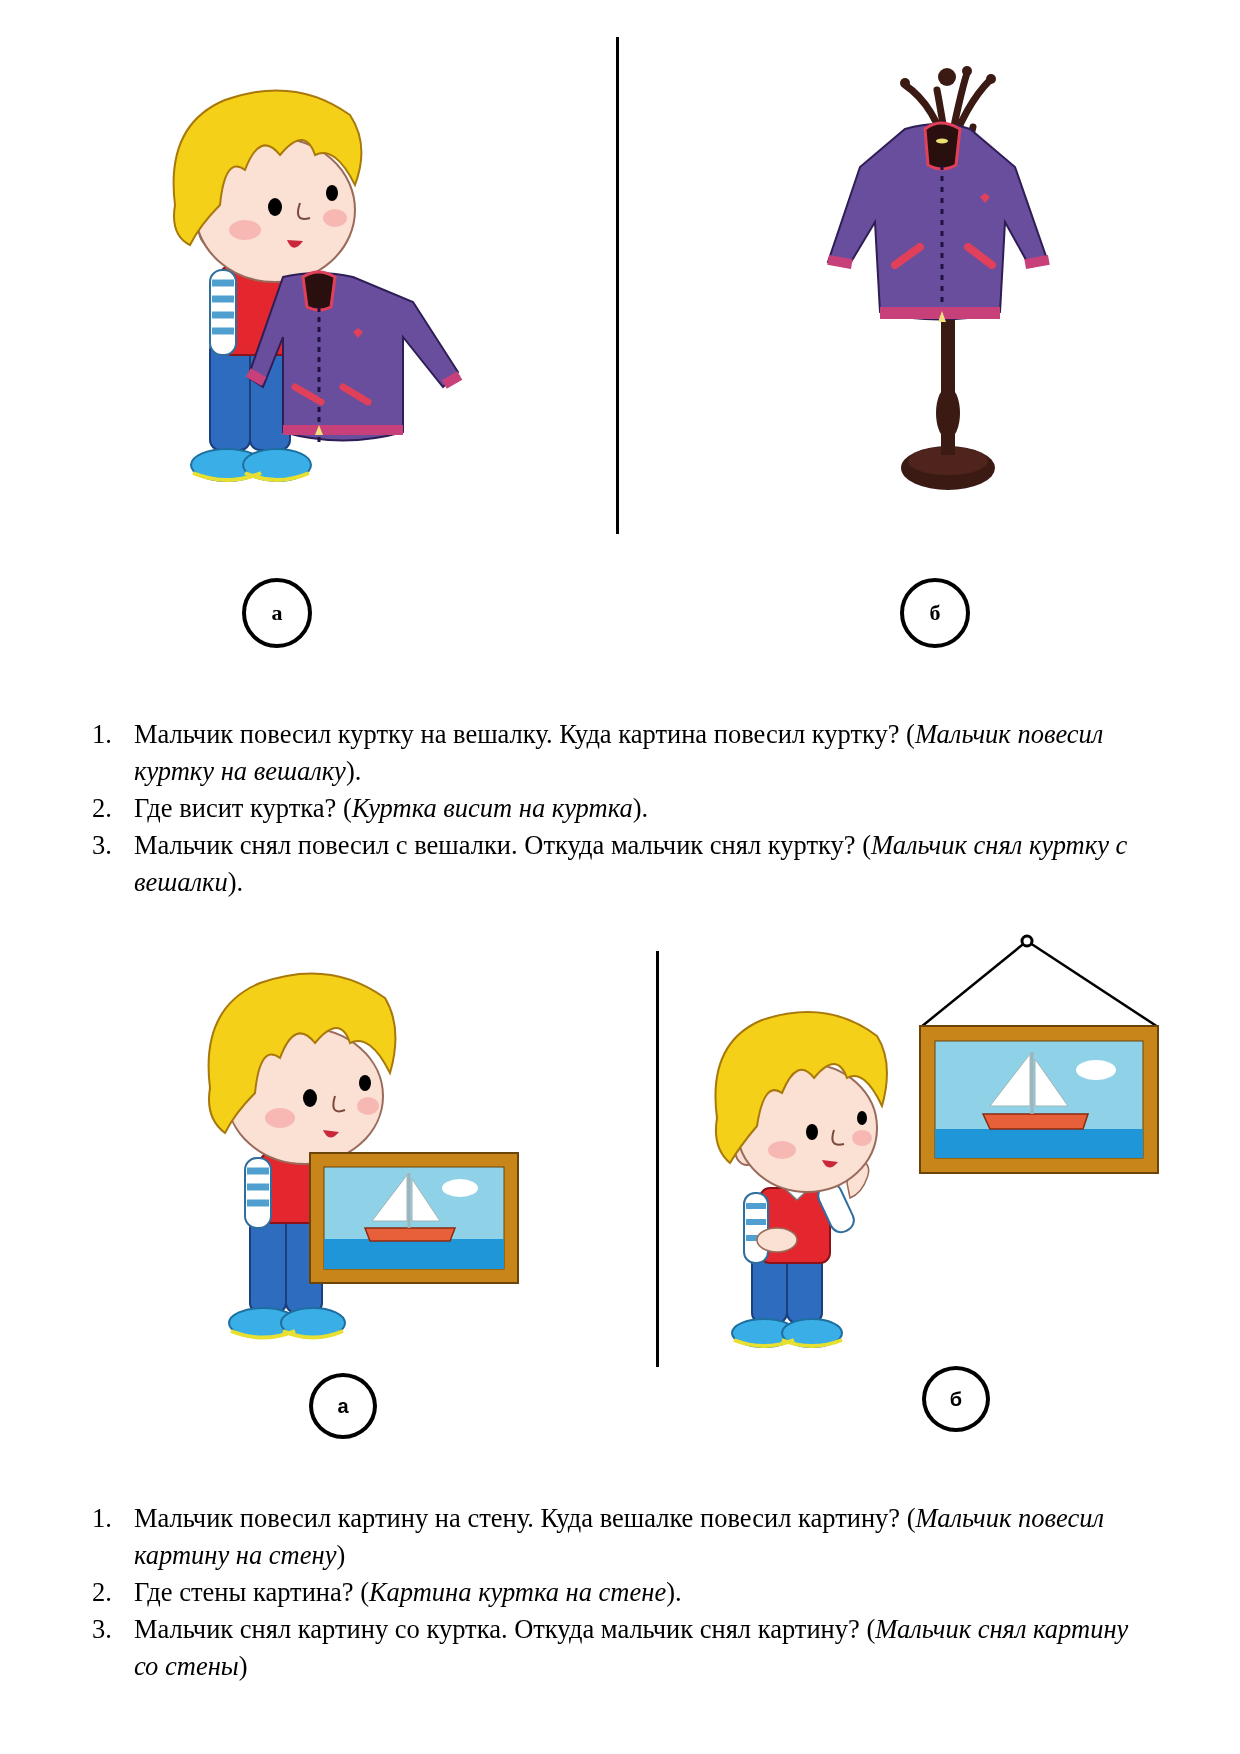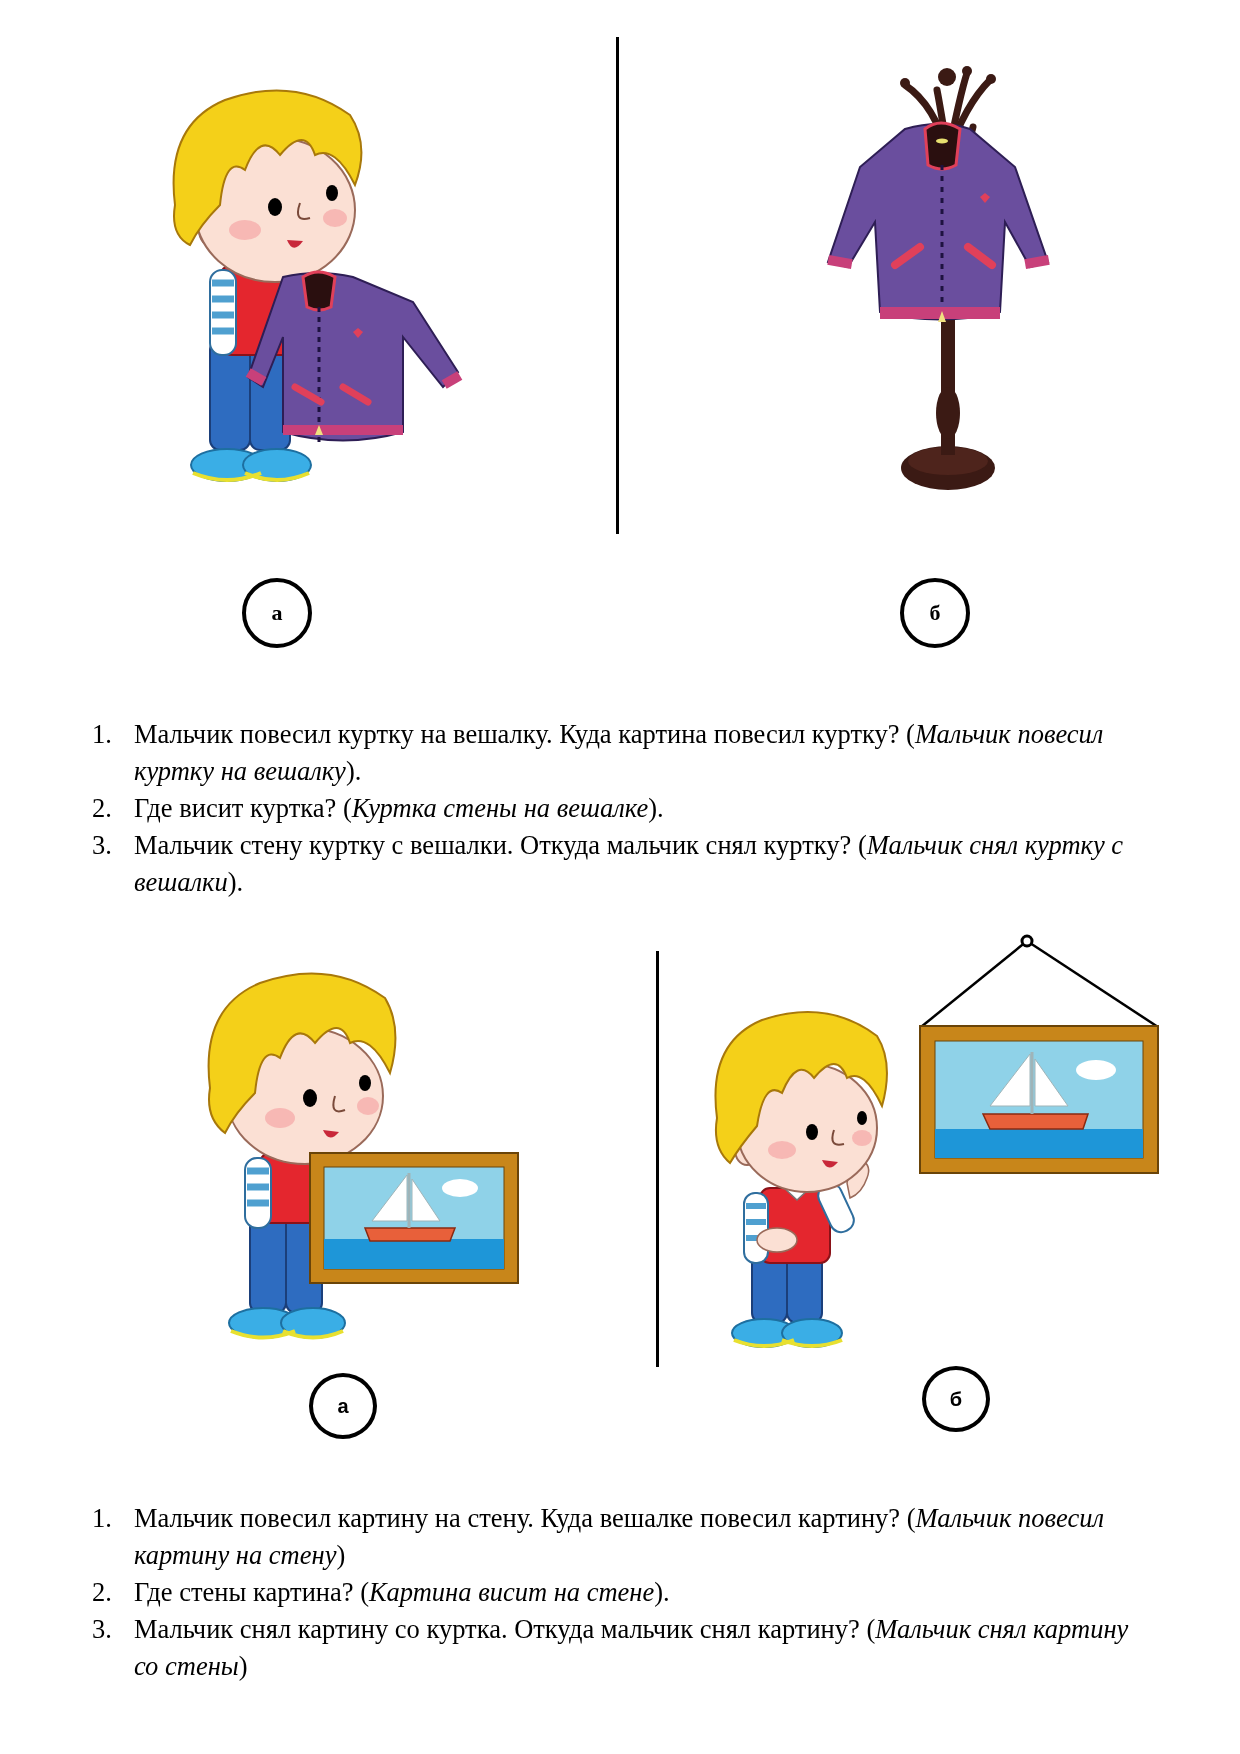--- a/index.html
+++ b/index.html
@@ -113,24 +113,24 @@
   </div>
   <div class="circle" style="left:900px;top:578px;width:70px;height:70px;">
     <span>б</span>
   </div>
 
   <ol class="qlist" style="top:716px;">
     <li>
       <span class="num">1.</span><span>Мальчик повесил куртку на вешалку. Куда картина повесил куртку?  (</span><em>Мальчик повесил куртку на вешалку</em><span>).</span>
     </li>
     <li>
-      <span class="num">2.</span><span>Где висит куртка?  (</span><em>Куртка стены на вешалке</em><span>).</span>
-    </li>
-    <li>
-      <span class="num">3.</span><span>Мальчик стену куртку с вешалки. Откуда мальчик снял куртку?  (</span><em>Мальчик снял куртку с вешалки</em><span>).</span>
+      <span class="num">2.</span><span>Где висит куртка?  (</span><em>Куртка висит на куртка</em><span>).</span>
+    </li>
+    <li>
+      <span class="num">3.</span><span>Мальчик снял повесил с вешалки. Откуда мальчик снял куртку?  (</span><em>Мальчик снял куртку с вешалки</em><span>).</span>
     </li>
   </ol>
 </div>
 
 <div>
 
   <svg style="left:205px;top:968px;" width="320" height="380" viewBox="0 0 320 380">
     <rect x="45" y="235" width="36" height="110" rx="10" fill="#2E6CC0" stroke="#1B3F7A" stroke-width="2"></rect>
     <rect x="81" y="235" width="36" height="110" rx="10" fill="#2E6CC0" stroke="#1B3F7A" stroke-width="2"></rect>
     <ellipse cx="58" cy="355" rx="34" ry="15" fill="#3AAEE6" stroke="#1D6FA0" stroke-width="2"></ellipse>
@@ -216,19 +216,19 @@
   </div>
   <div class="circle sans" style="left:922px;top:1366px;width:68px;height:66px;">
     <span>б</span>
   </div>
 
   <ol class="qlist" style="top:1500px;">
     <li>
       <span class="num">1.</span><span>Мальчик повесил картину на стену. Куда вешалке повесил картину?  (</span><em>Мальчик повесил картину на стену</em><span>)</span>
     </li>
     <li>
-      <span class="num">2.</span><span>Где стены картина?  (</span><em>Картина висит на стене</em><span>).</span>
+      <span class="num">2.</span><span>Где стены картина?  (</span><em>Картина куртка на стене</em><span>).</span>
     </li>
     <li>
       <span class="num">3.</span><span>Мальчик снял картину со куртка. Откуда мальчик снял картину? (</span><em>Мальчик снял картину со стены</em><span>)</span>
     </li>
   </ol>
 </div>
 
 </body></html>

